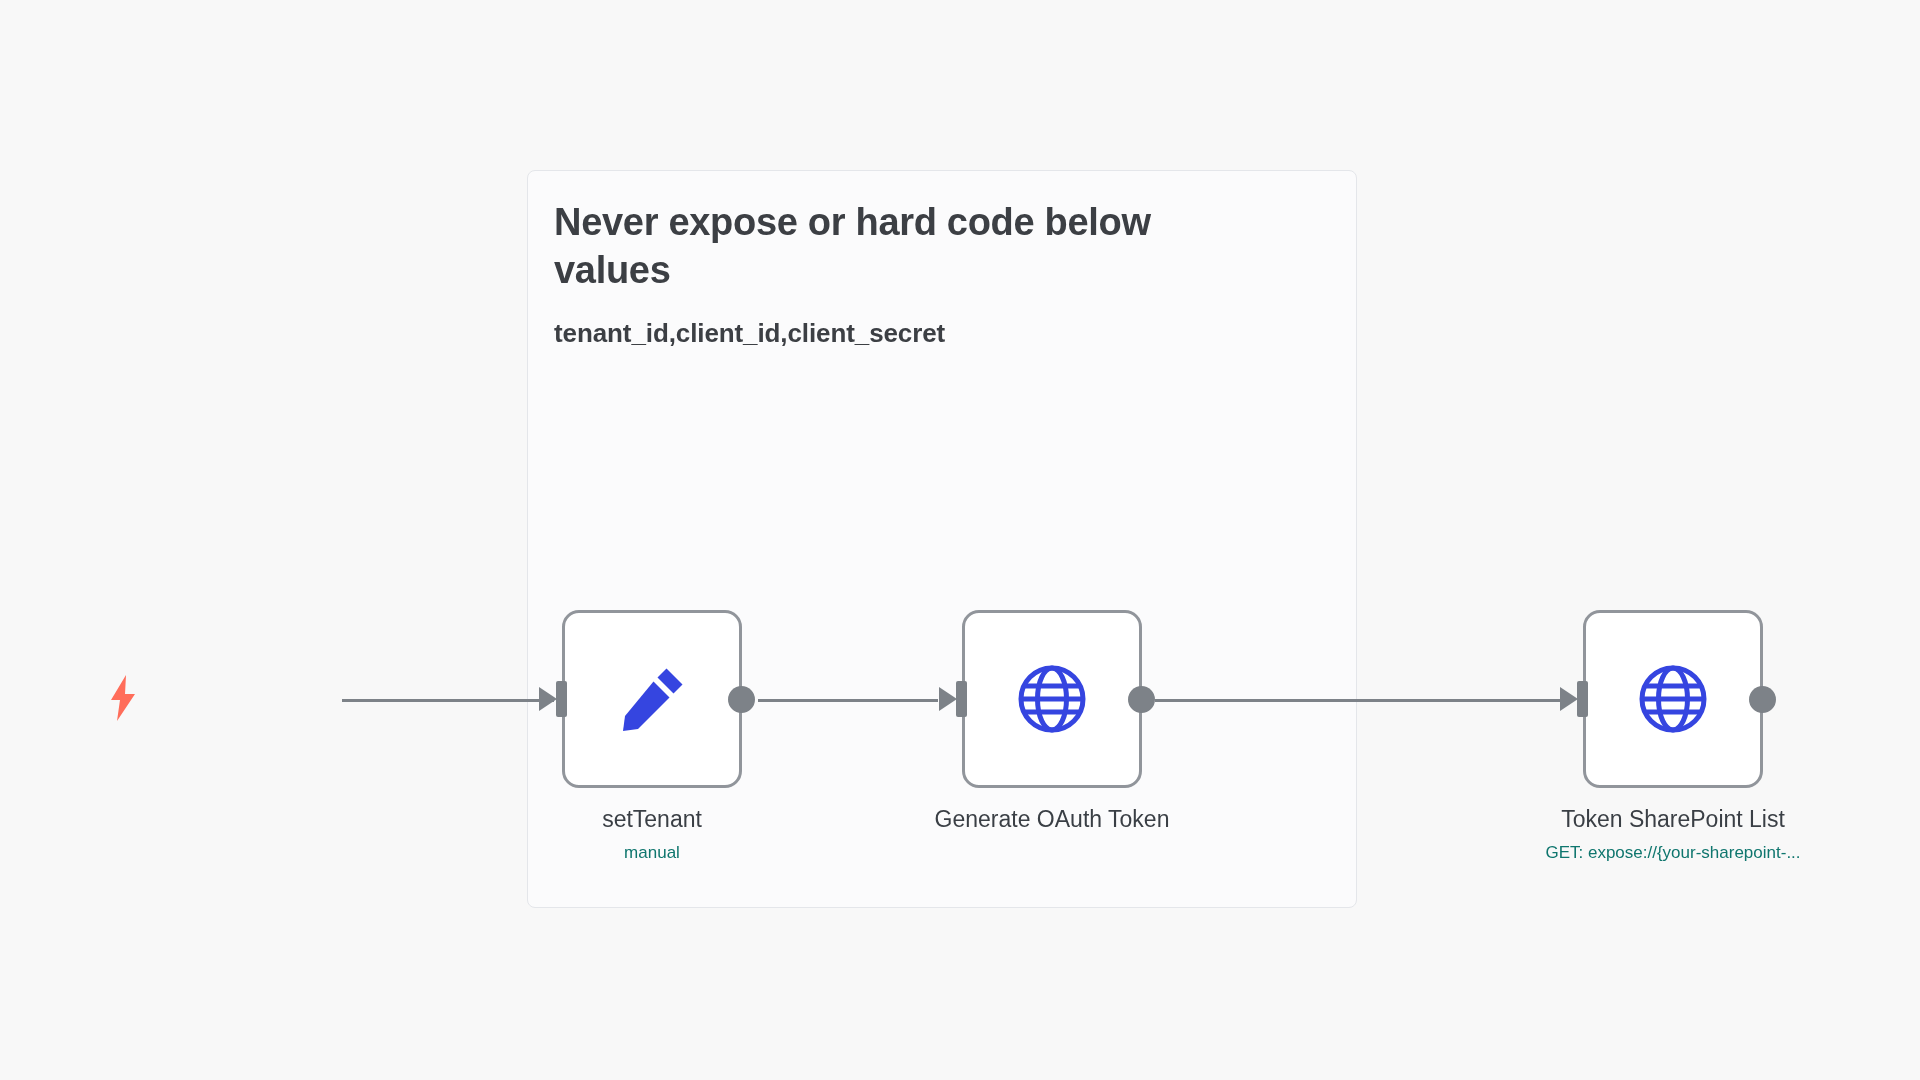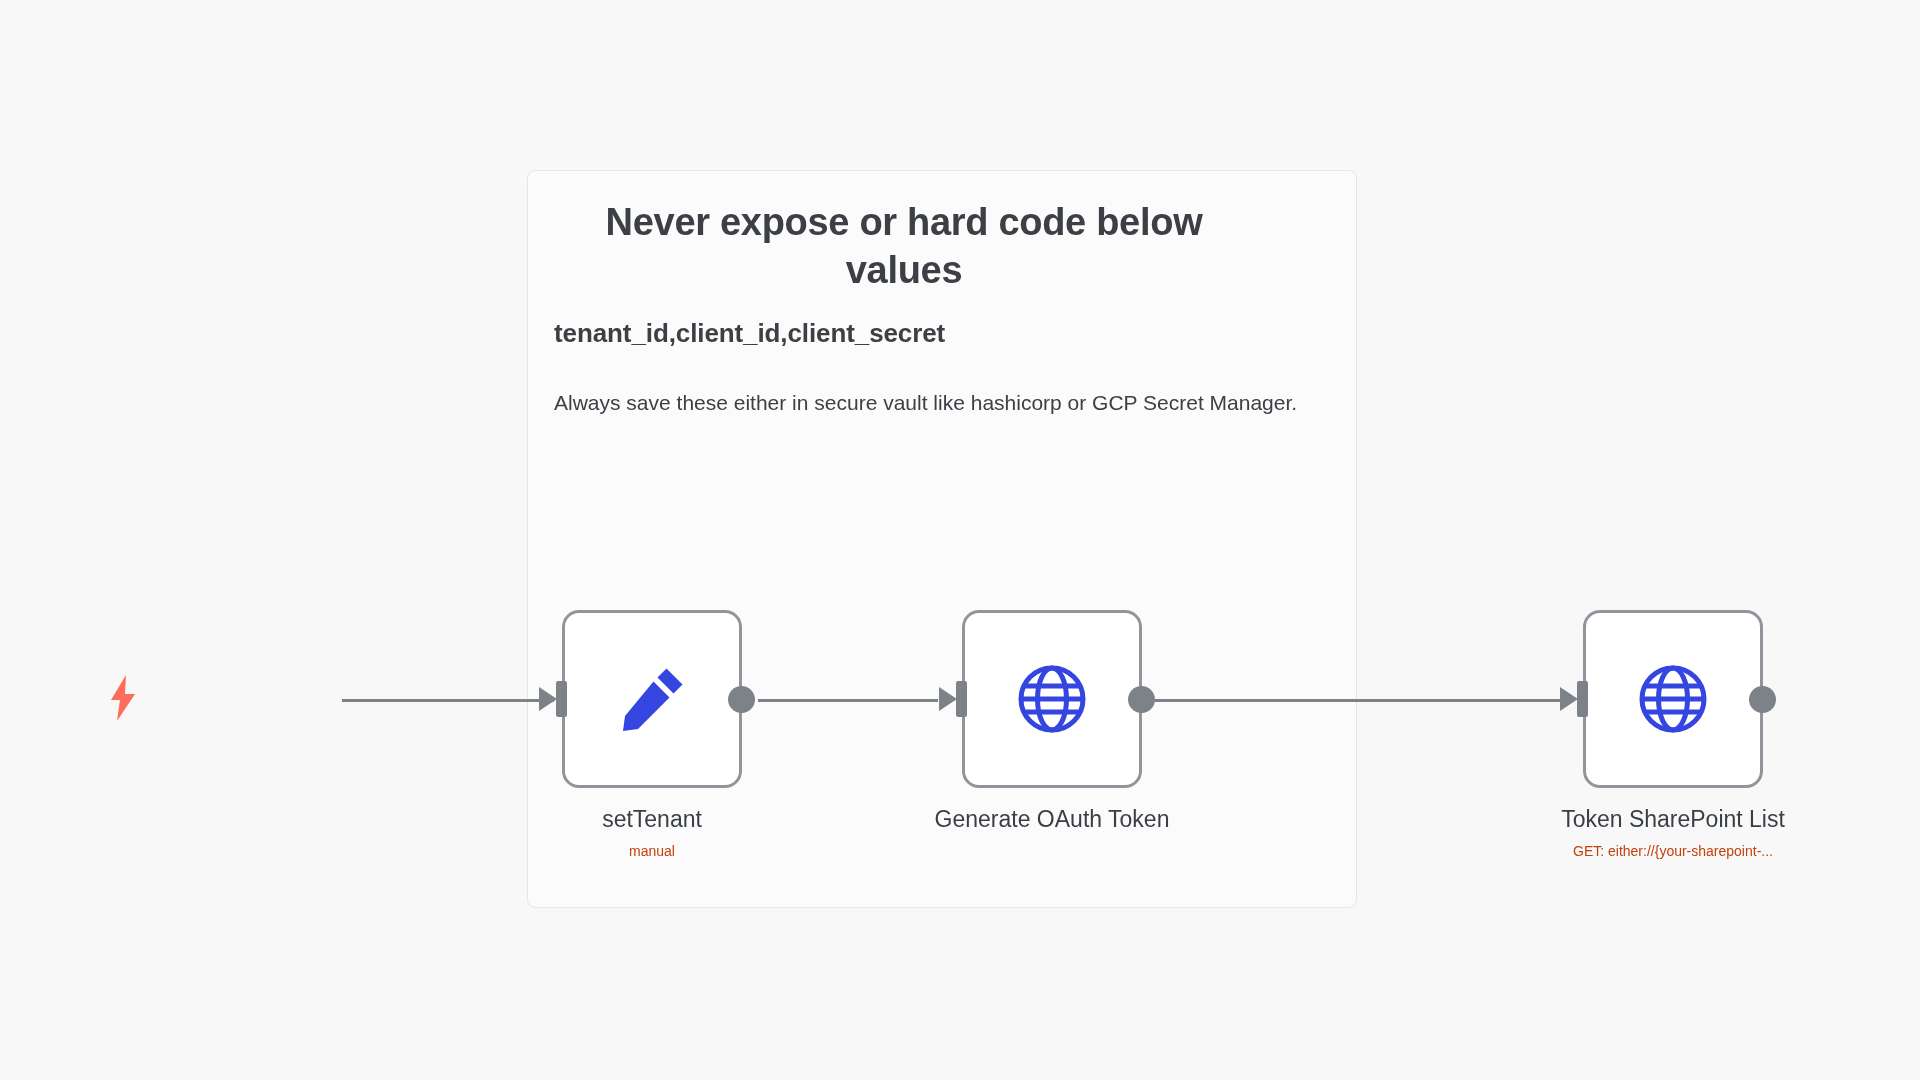--- a/index.html
+++ b/index.html
@@ -41,21 +41,20 @@
     padding: 28px 26px 0 26px;
   }
 
   .sticky-title {
     font-size: 38px;
     font-weight: bold;
     line-height: 1.25;
     color: #3c3f44;
     letter-spacing: -0.3px;
     max-width: 700px;
-    text-align: center;
   }
 
   .sticky-subtitle {
     margin-top: 24px;
     font-size: 26px;
     font-weight: bold;
     color: #3c3f44;
     letter-spacing: -0.1px;
   }
 
@@ -104,22 +103,22 @@
     color: #3a3f45;
     text-align: center;
   }
 
   .node-sublabel {
     position: absolute;
     top: 233px;
     left: 50%;
     transform: translateX(-50%);
     white-space: nowrap;
-    font-size: 14px;
-    color: #c2410c;
+    font-size: 17px;
+    color: #0f766e;
     text-align: left;
   }
 
   
   .port-out {
     position: absolute;
     right: -16px;
     top: 50%;
     width: 27px;
     height: 27px;
@@ -176,21 +175,20 @@
 </style>
 </head>
 <body>
 
 <div id="canvas">
 
   <div class="sticky-note">
     <div class="sticky-inner">
       <div class="sticky-title">Never expose or hard code below values</div>
       <div class="sticky-subtitle">tenant_id,client_id,client_secret</div>
-      <div class="sticky-body">Always save these either in secure vault like hashicorp or GCP Secret Manager.</div>
     </div>
   </div>
 
   <div class="conn" style="left:342px; top:699px; width:212px;"></div>
 
   <div class="conn" style="left:758px; top:699px; width:180px;"></div>
 
   <div class="conn" style="left:1155px; top:699px; width:410px;"></div>
 
   <div class="trigger-bolt">
@@ -249,16 +247,16 @@
             <line x1="7" y1="38" x2="69" y2="38"></line>
             <line x1="9" y1="51" x2="67" y2="51"></line>
           </g>
         </svg>
       </span>
       <div class="port-in-arrow"></div>
       <div class="port-in"></div>
       <div class="port-out"></div>
     </div>
     <div class="node-label">Token SharePoint List</div>
-    <div class="node-sublabel">GET: either://{your-sharepoint-...</div>
+    <div class="node-sublabel">GET: expose://{your-sharepoint-...</div>
   </div>
 
 </div>
 
 </body></html>

